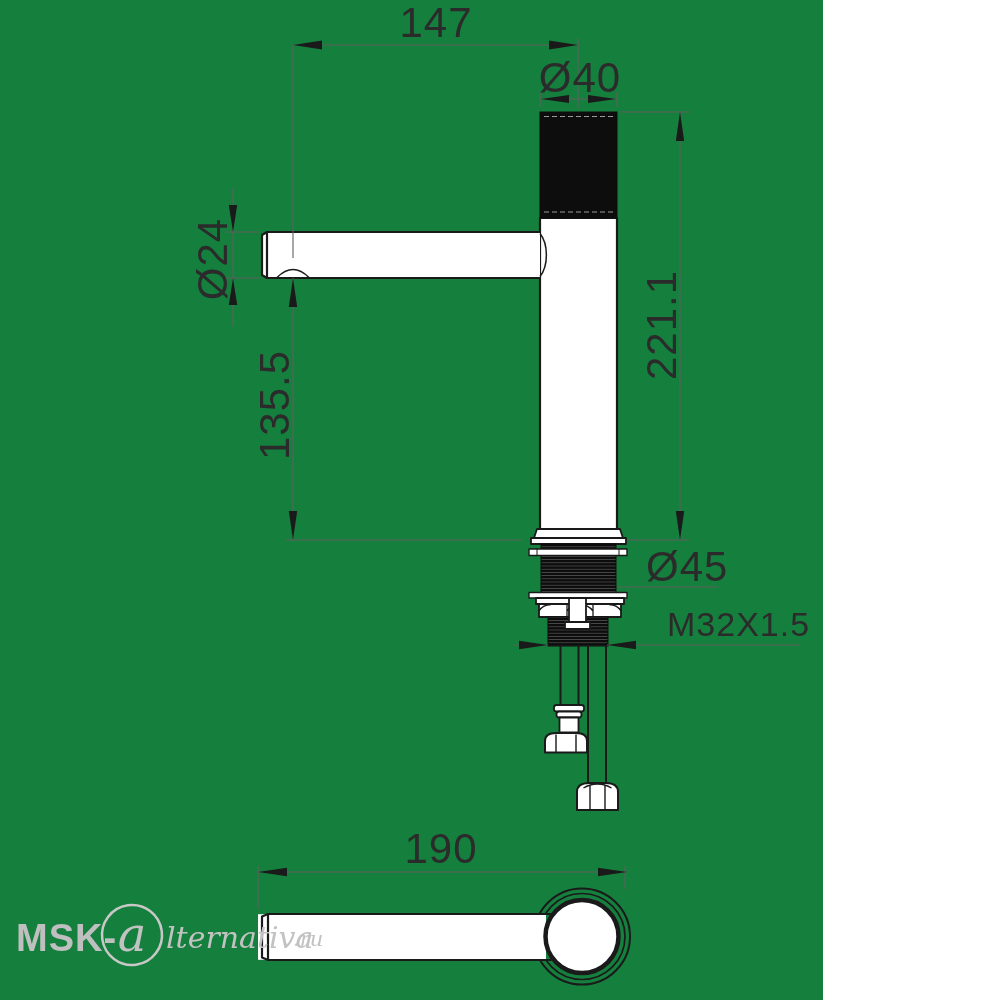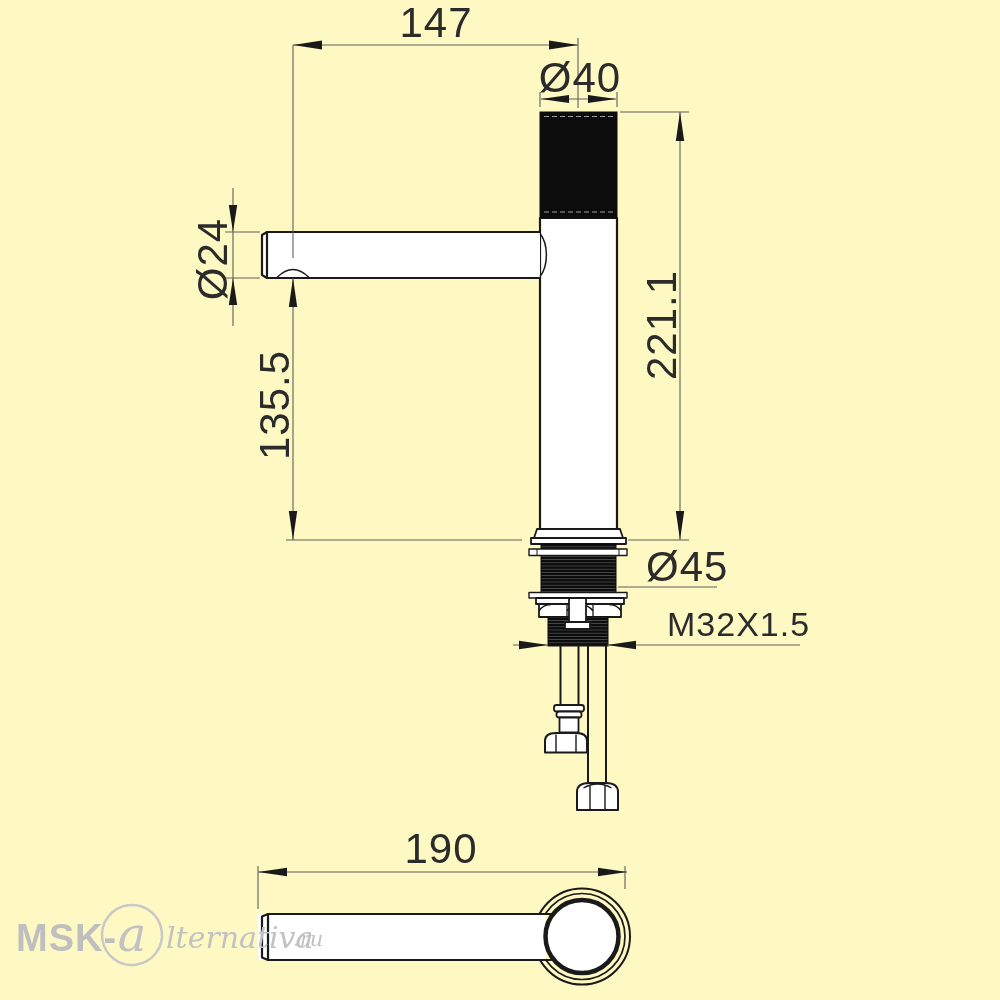--- a/index.html
+++ b/index.html
@@ -1,16 +1,16 @@
 <!DOCTYPE html>
 <html><head>
 <meta charset="utf-8">
 <style>
   html,body{margin:0;padding:0;background:#ffffff;}
-  .canvas{position:relative;width:1000px;height:1000px;background:#fef9c3;overflow:hidden;}
+  .canvas{position:relative;width:823px;height:1000px;background:#15803d;overflow:hidden;}
   svg{position:absolute;left:0;top:0;}
   
   .ol{stroke:#1a1a1a;stroke-width:2.2;fill:none;stroke-linejoin:round;stroke-linecap:round;}
   .ol-thin{stroke:#1a1a1a;stroke-width:1.5;fill:none;stroke-linejoin:round;}
   .wfill{fill:#ffffff;stroke:none;}
   .wpart{fill:#ffffff;stroke:#1a1a1a;stroke-width:1.8;stroke-linejoin:round;}
   .knurl-line{stroke:#9a9a9a;stroke-width:1;stroke-dasharray:5 3;fill:none;}
   
   .dim{stroke:#5f5f5f;stroke-width:1.1;fill:none;}
   .arrow{fill:#1a1a1a;stroke:none;}

